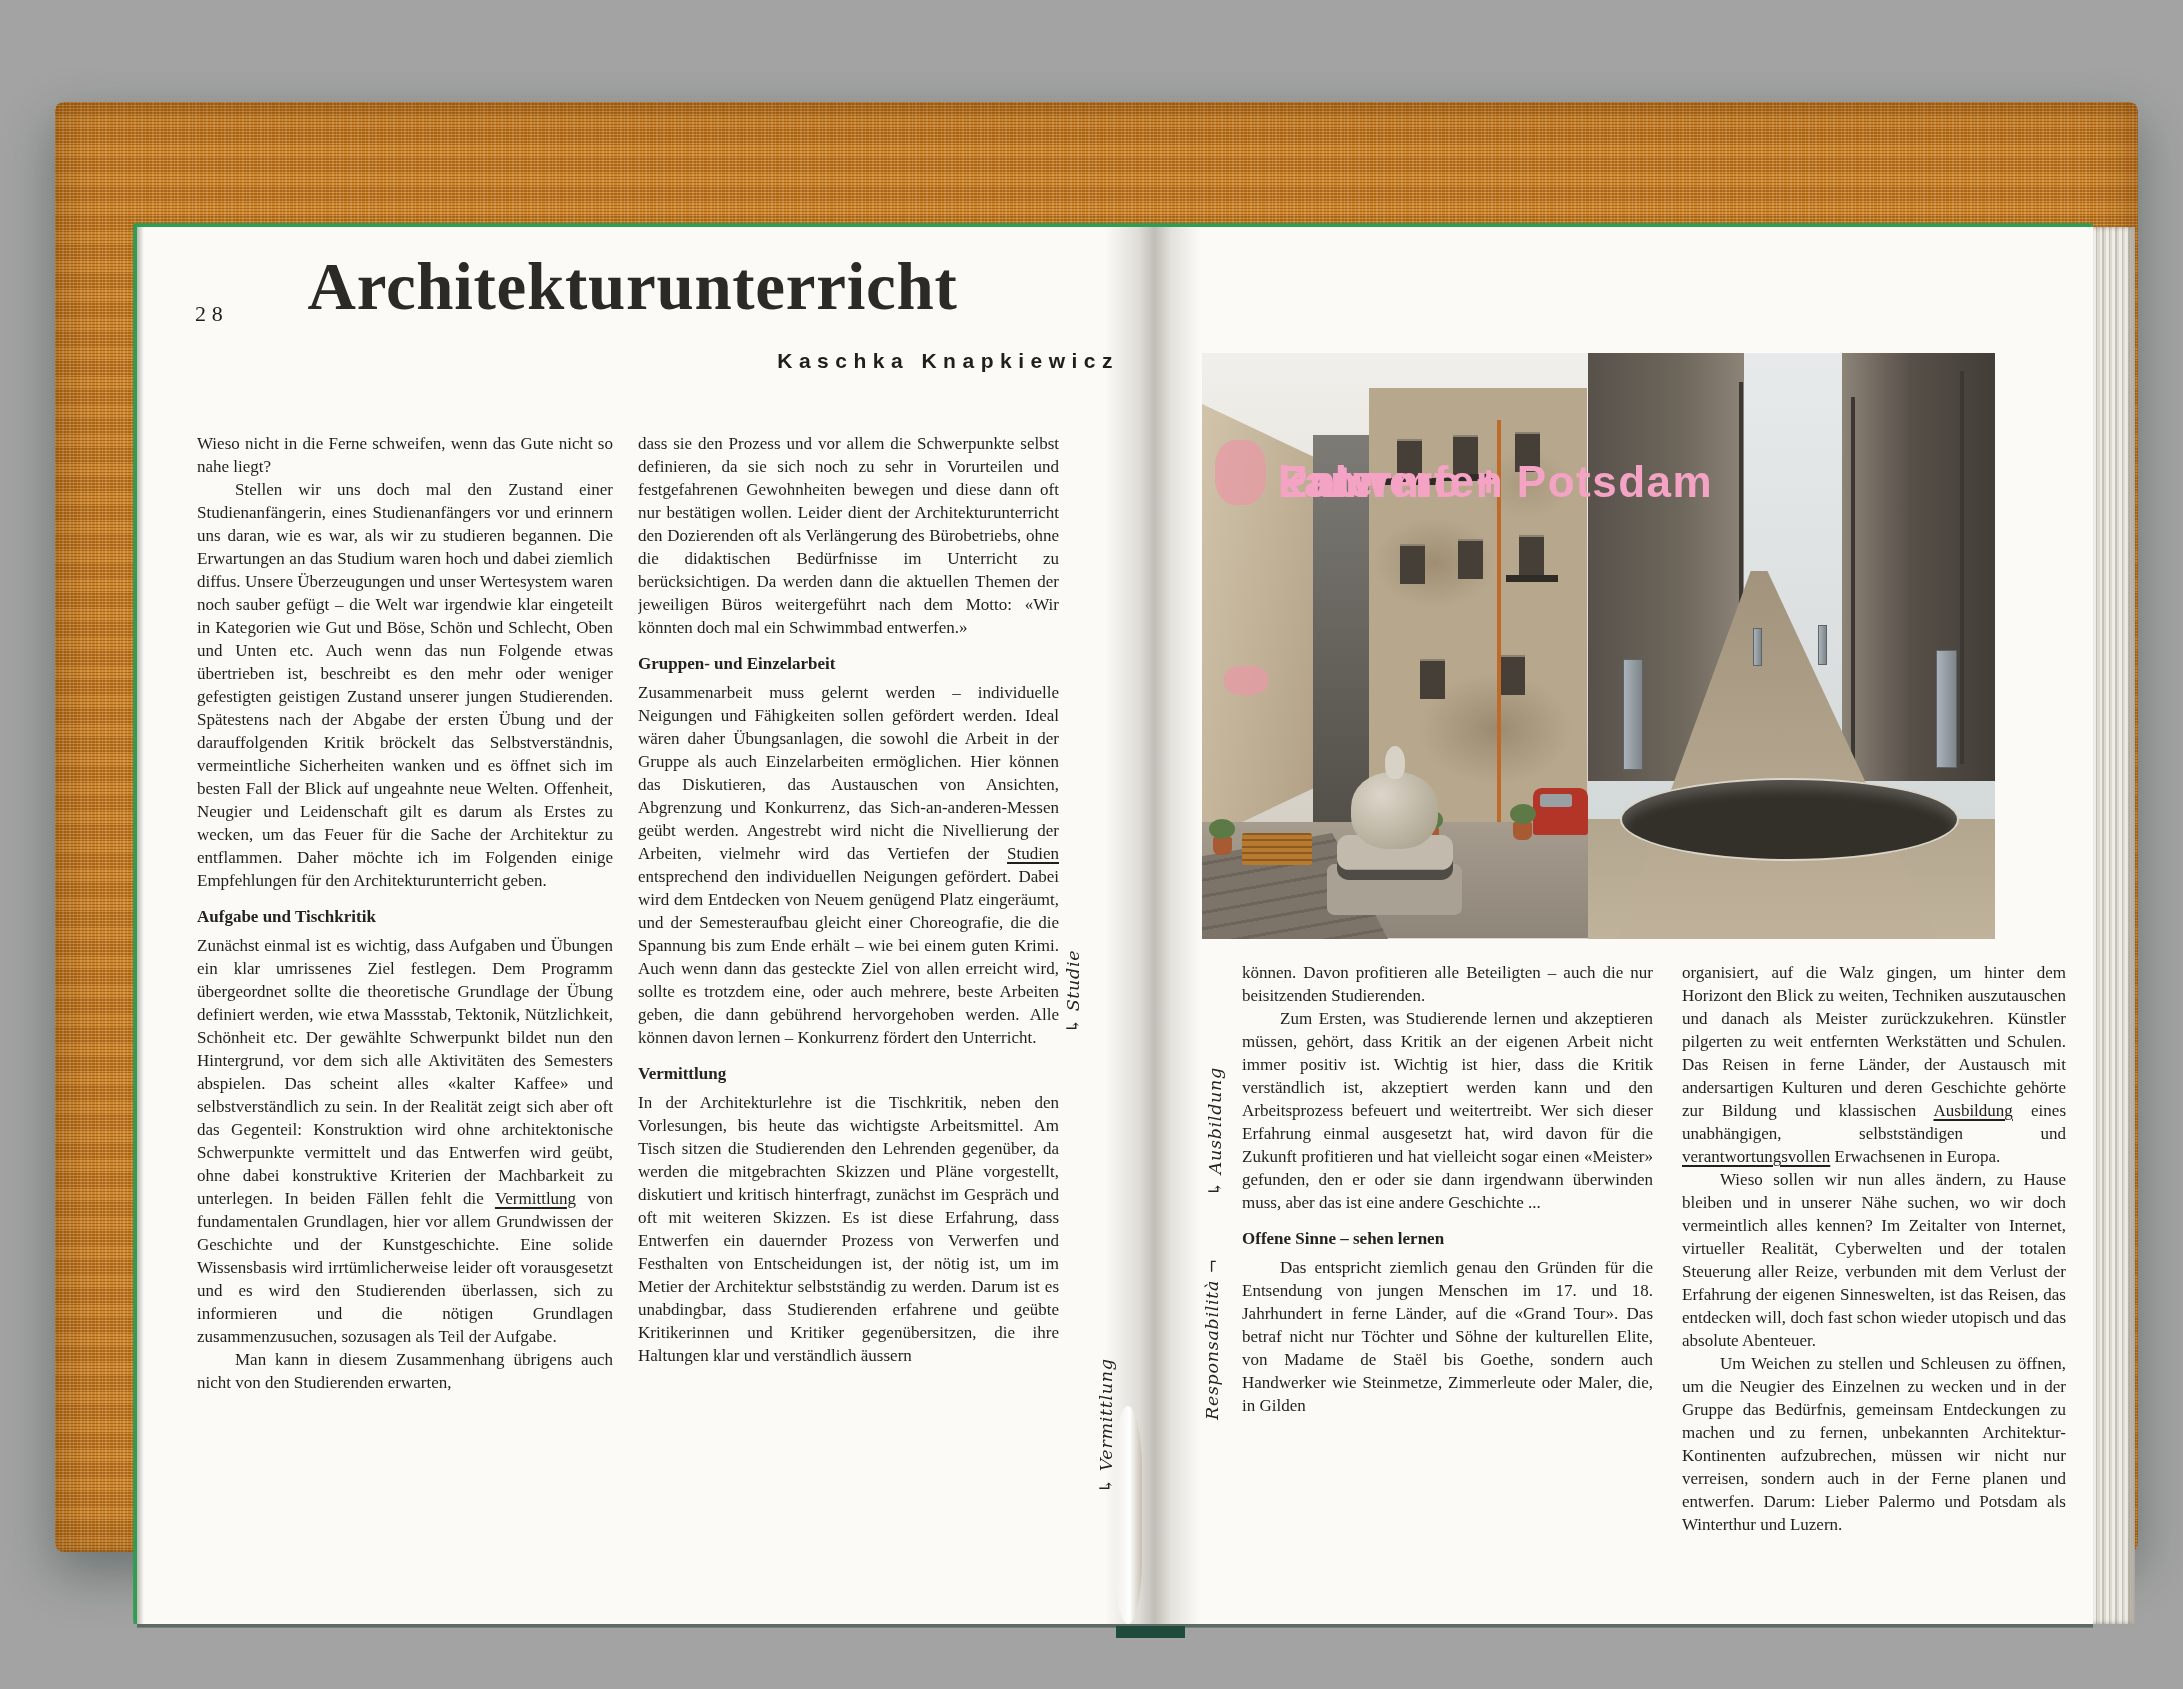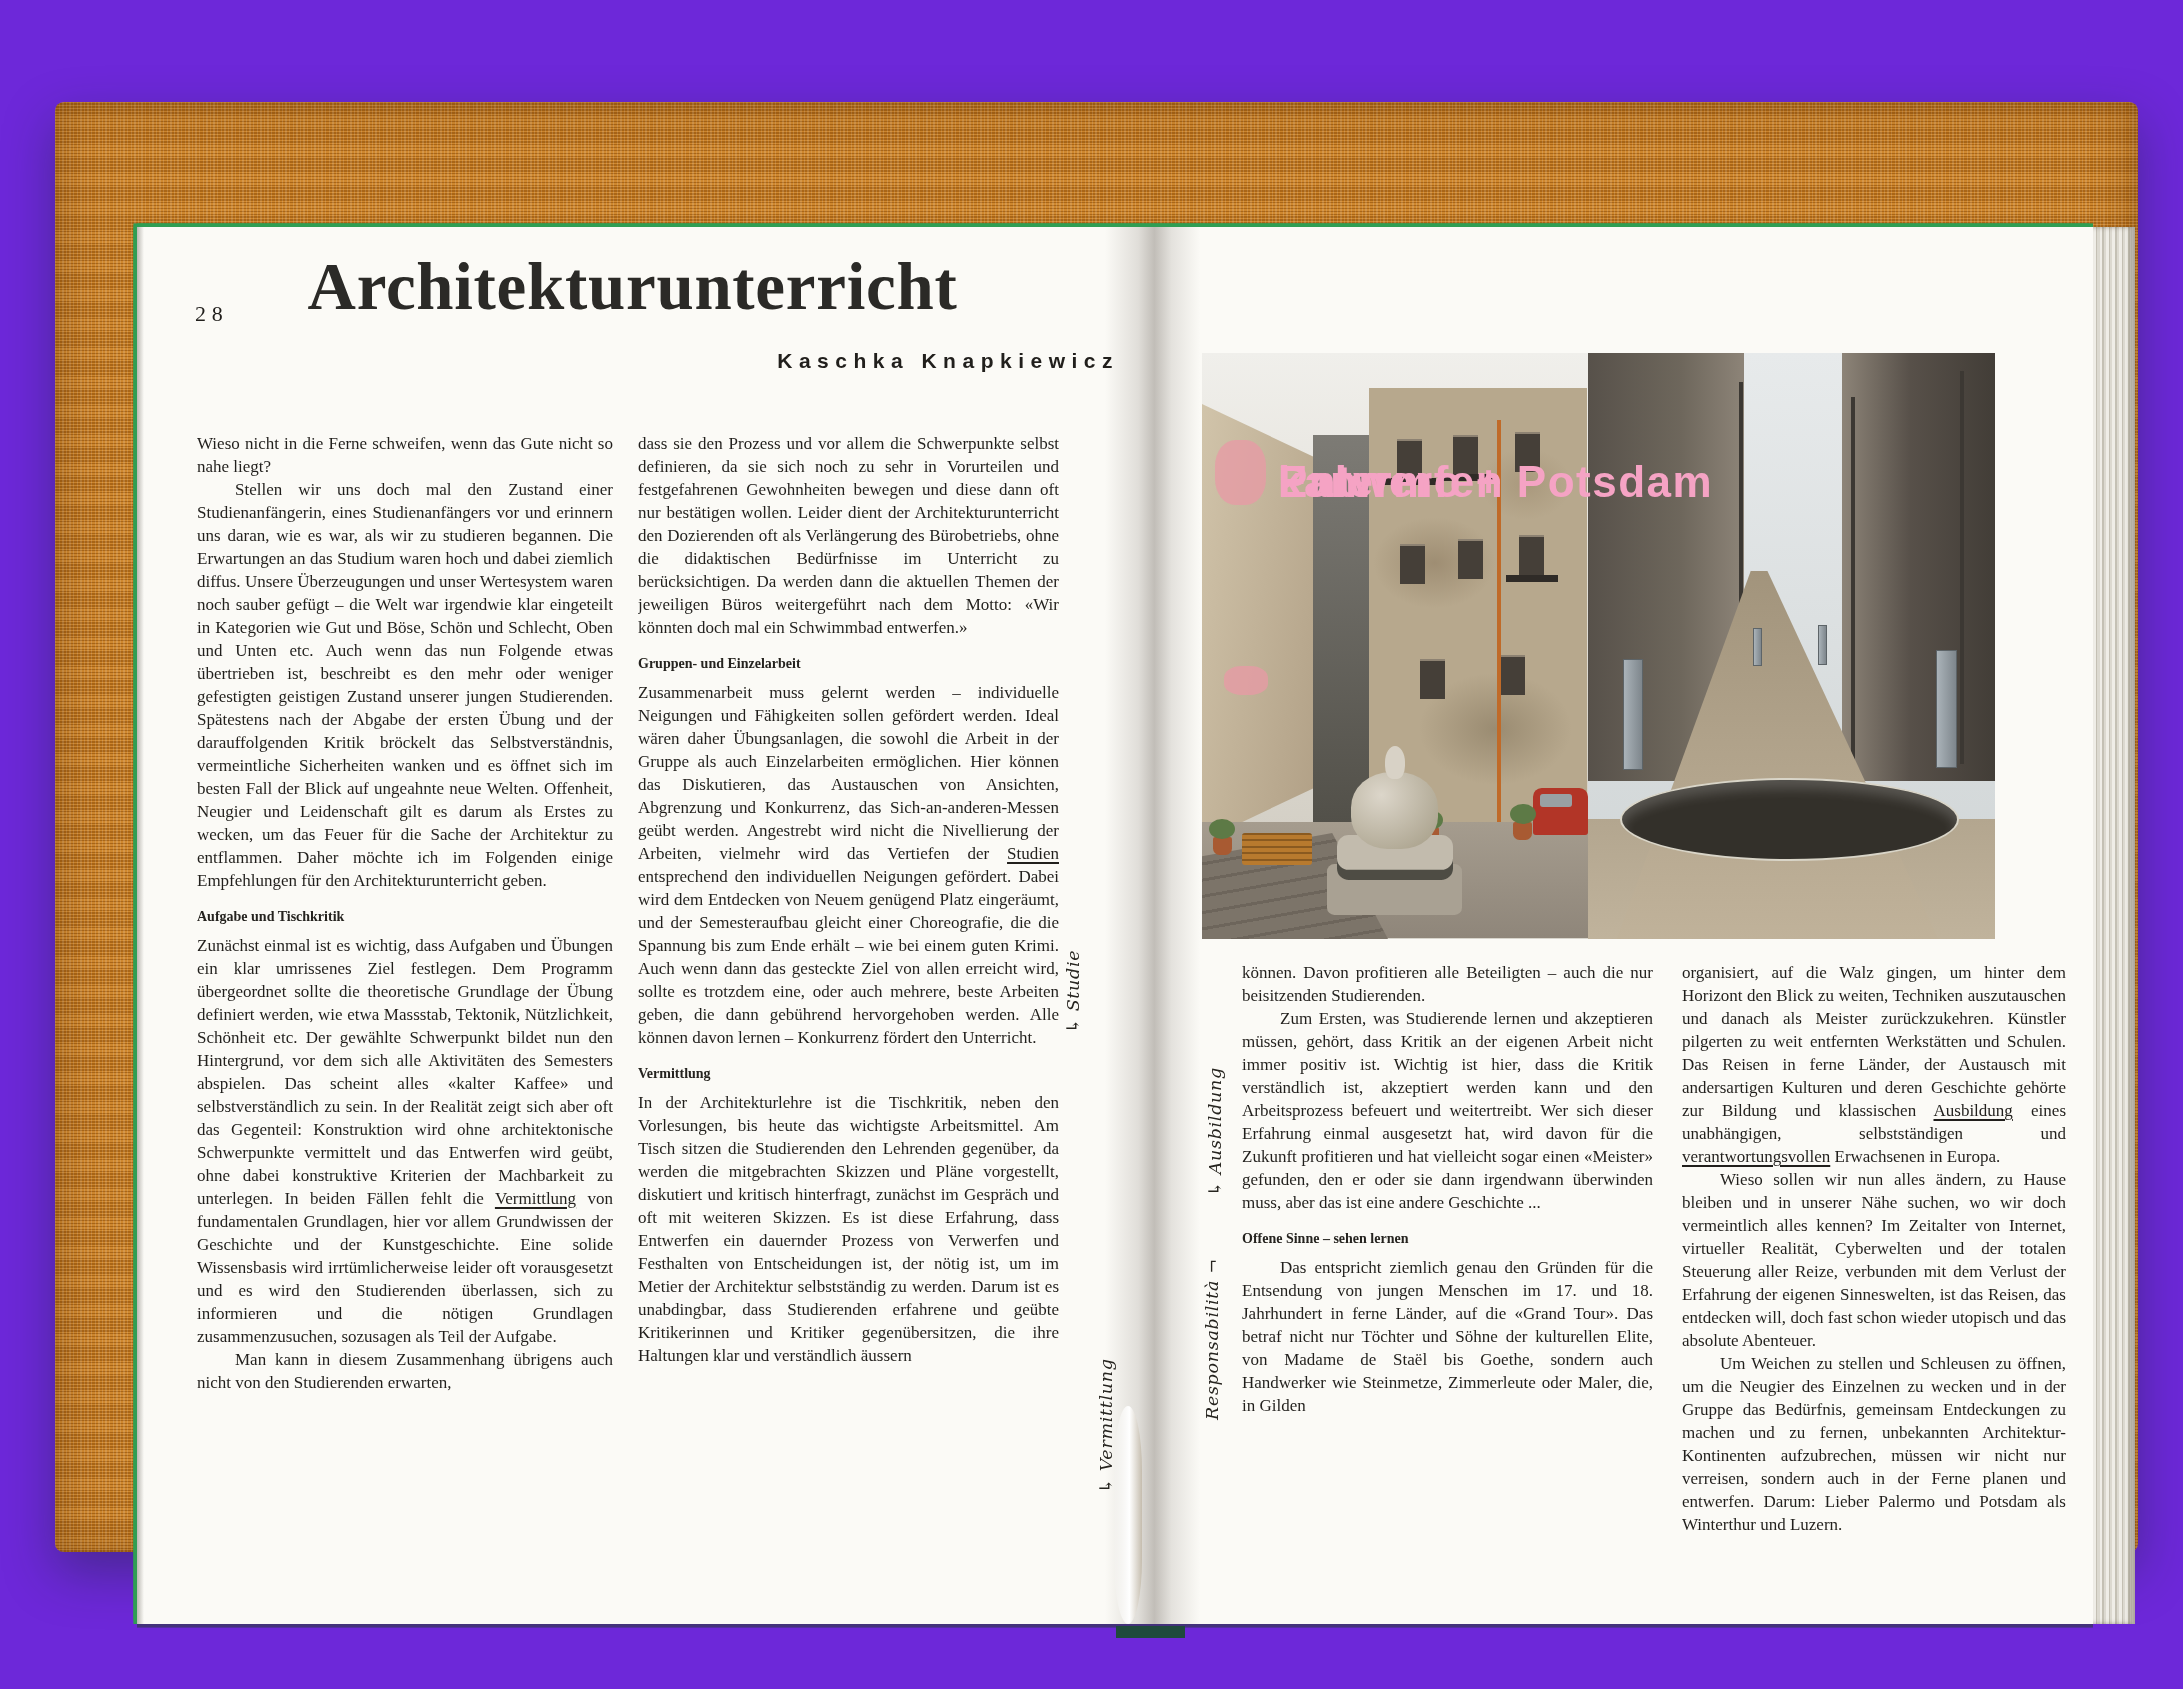--- a/index.html
+++ b/index.html
@@ -1,16 +1,16 @@
 <!DOCTYPE html>
 <html lang="de" style="font-size:11.6px"><head>
 <meta charset="utf-8">
 <style>
   html,body{margin:0;padding:0;}
-  .stage{position:relative;width:2183px;height:1689px;background:#6d28d9;overflow:hidden;
+  .stage{position:relative;width:2183px;height:1689px;background:#a3a3a3;overflow:hidden;
          font-family:"Liberation Serif",serif;color:#211f1c;}
   
   .book{position:absolute;left:55px;top:102px;width:2083px;height:1450px;border-radius:8.7px;
         background-color:#c67a1e;
         background-image:
           repeating-linear-gradient(90deg, rgba(255,255,255,.14) 0 1.5px, rgba(0,0,0,0) 1.5px 3.6px),
           repeating-linear-gradient(0deg, rgba(96,48,0,.28) 0 1.5px, rgba(255,205,130,.16) 1.5px 2.9px);
         box-shadow:0 20.4px 51px rgba(15,40,35,.38), inset 0 0 44px rgba(70,35,0,.35);}
   .spread{position:absolute;left:82px;top:125px;width:1956px;height:1397px;background:#fbfaf6;
           box-shadow:-3.6px 0 0 #2f9e53, 0 -3.6px 0 #2f9e53, -3.6px -3.6px 0 #2f9e53, 0 3.6px 0 rgba(35,60,45,.55);}
@@ -29,21 +29,21 @@
   .page-number{position:absolute;left:58px;top:74px;font-size:22px;letter-spacing:5.8px;}
   .article-title{position:absolute;left:95px;top:23px;width:801px;margin:0;text-align:center;
           font-size:67px;line-height:73px;font-weight:bold;letter-spacing:0.7px;color:#2b2a27;}
   .article-author{position:absolute;left:509px;top:122px;width:473px;text-align:right;
           font-family:"Liberation Sans",sans-serif;font-weight:bold;font-size:21px;letter-spacing:6.5px;}
   
   .col{position:absolute;font-size:17px;line-height:23px;overflow:hidden;
        text-align:justify;hyphens:auto;-webkit-hyphens:auto;}
   .col p{margin:0;}
   .col p.indent{text-indent:38px;}
-  .col h3{font-size:14px;line-height:25px;margin:12.4px 0 4.4px;font-weight:bold;color:#25231f;}
+  .col h3{font-size:17px;line-height:25px;margin:12.4px 0 4.4px;font-weight:bold;color:#25231f;}
   .col h3:first-child{margin-top:0;}
   .u{text-decoration:underline;text-underline-offset:2.9px;text-decoration-thickness:1.5px;}
   #lcol1{left:60px;top:205px;width:416px;height:1194px;}
   #lcol2{left:501px;top:205px;width:421px;height:1194px;}
   #rcol1{left:1105px;top:734px;width:411px;height:665px;}
   #rcol2{left:1545px;top:734px;width:384px;height:665px;}
   
   .margin-label{position:absolute;width:26px;writing-mode:vertical-rl;transform:rotate(180deg);
           font-style:italic;font-family:"DejaVu Serif",serif;font-size:17.5px;letter-spacing:0.7px;color:#26241f;
           white-space:nowrap;}

